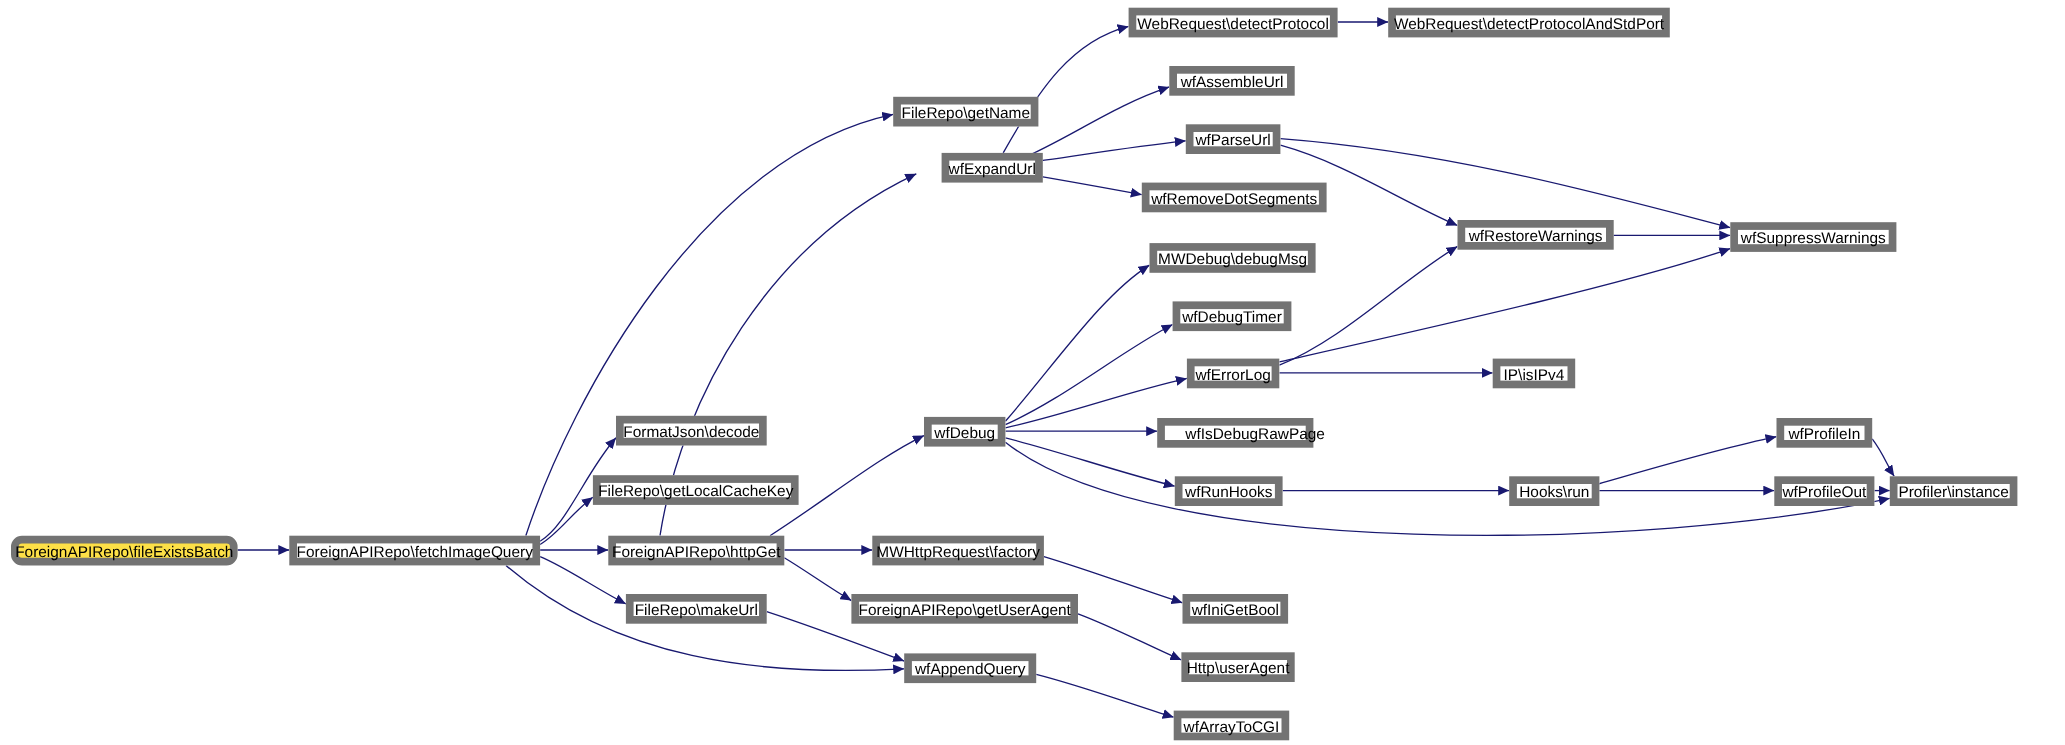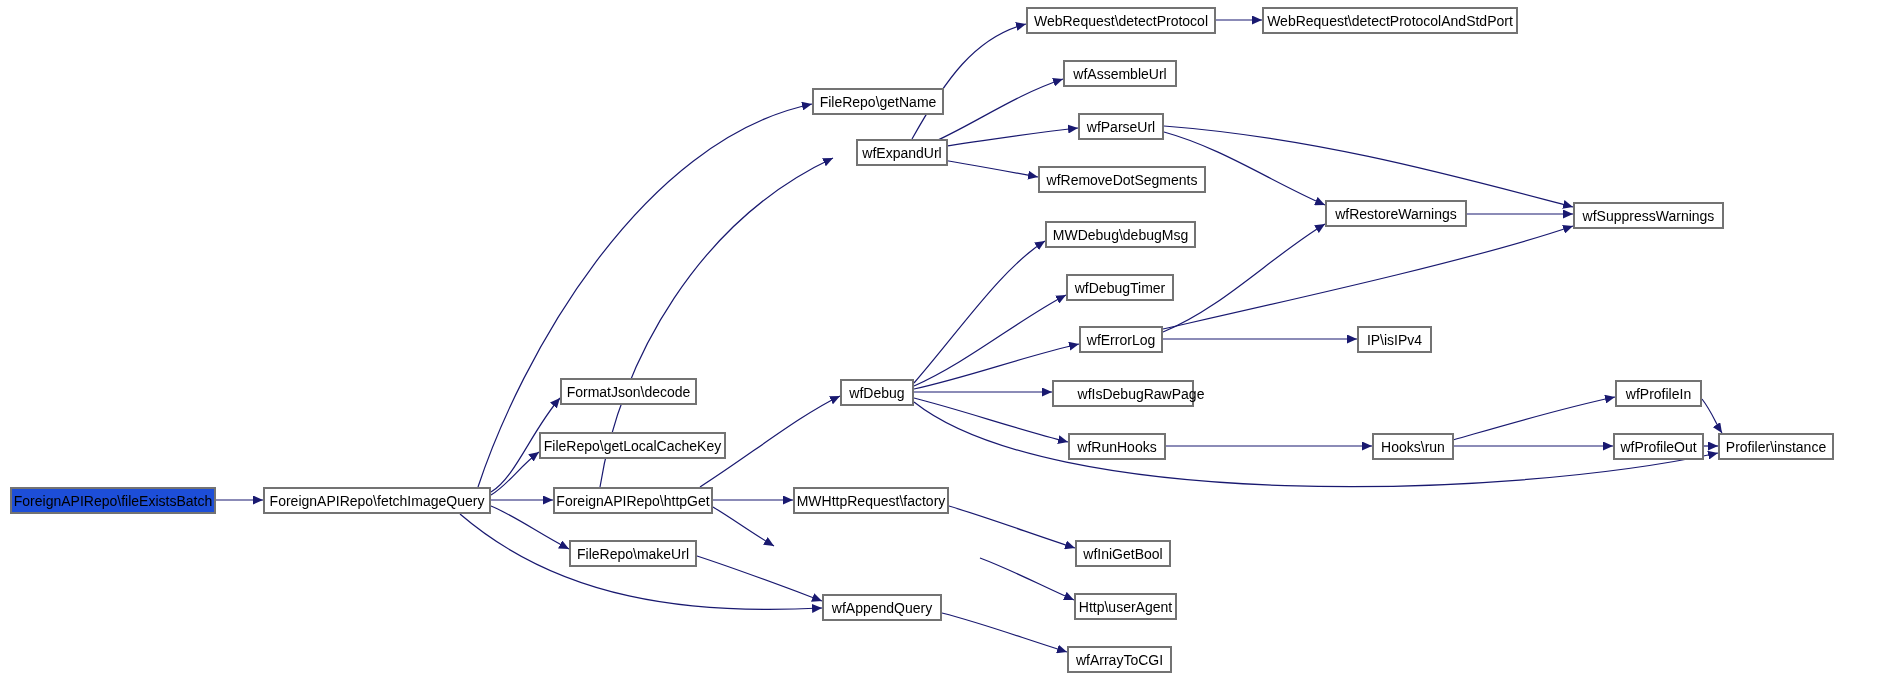--- a/index.html
+++ b/index.html
@@ -7,33 +7,33 @@
     position:relative;
     width:1877px;height:677px;
     background:#fff;
     font-family:"Liberation Sans", sans-serif;
     overflow:hidden;
   }
   #edges{position:absolute;left:0;top:0;width:1877px;height:677px;}
   .node{
     position:absolute;
     box-sizing:border-box;
-    border:2px solid #737373;
+    border:7px solid #737373;
     background:#fff;
     color:#000;
     display:flex;
     align-items:center;
     justify-content:center;
     font-size:14px;
     line-height:1;
     white-space:nowrap;
     height:27px;
     cursor:pointer;
   }
-  .node.root{background:#1d4ed8;cursor:default;}
+  .node.root{background:#fde047;cursor:default;border-radius:10px;}
   .edge{fill:none;stroke:#191970;stroke-width:1.2;}
 </style>
 </head>
 <body>
 
 <div id="graph">
 
   <svg id="edges" width="1877" height="677" viewBox="0 0 1877 677" xmlns="http://www.w3.org/2000/svg">
     <defs>
       <marker id="arrow" markerWidth="11" markerHeight="9" refX="10" refY="4.5" orient="auto" markerUnits="userSpaceOnUse">
@@ -157,20 +157,23 @@
     </div>
   <div class="node" style="left:1613px;top:433px;width:91px;">
       <span>wfProfileOut</span>
     </div>
   <div class="node" style="left:1718px;top:433px;width:116px;">
       <span>Profiler\instance</span>
     </div>
   <div class="node" style="left:793px;top:487px;width:156px;">
       <span>MWHttpRequest\factory</span>
     </div>
+  <div class="node" style="left:774px;top:540px;width:206px;">
+      <span>ForeignAPIRepo\getUserAgent</span>
+    </div>
   <div class="node" style="left:1075px;top:540px;width:96px;">
       <span>wfIniGetBool</span>
     </div>
   <div class="node" style="left:1074px;top:593px;width:103px;">
       <span>Http\userAgent</span>
     </div>
   <div class="node" style="left:1067px;top:646px;width:105px;">
       <span>wfArrayToCGI</span>
     </div>
 

